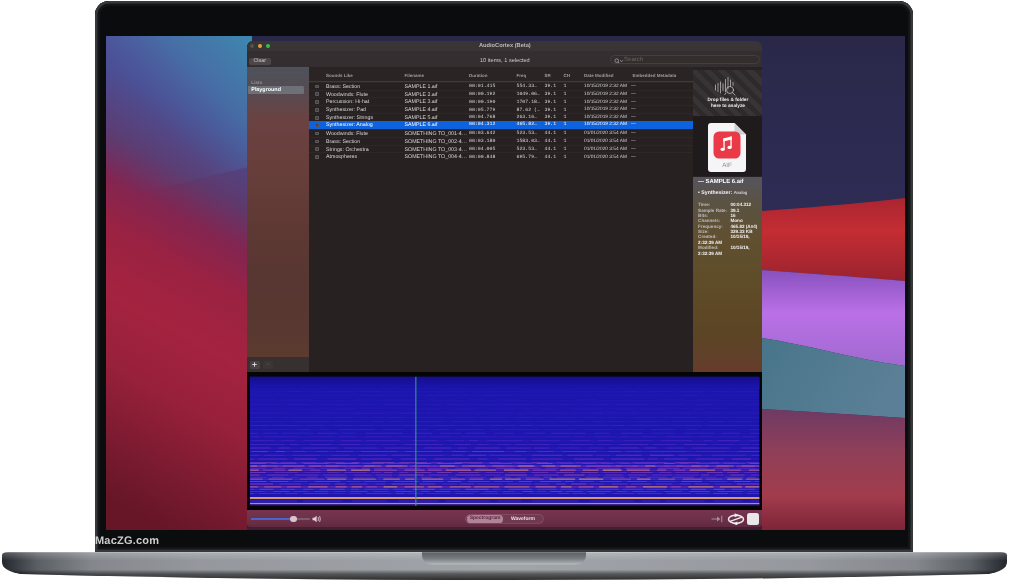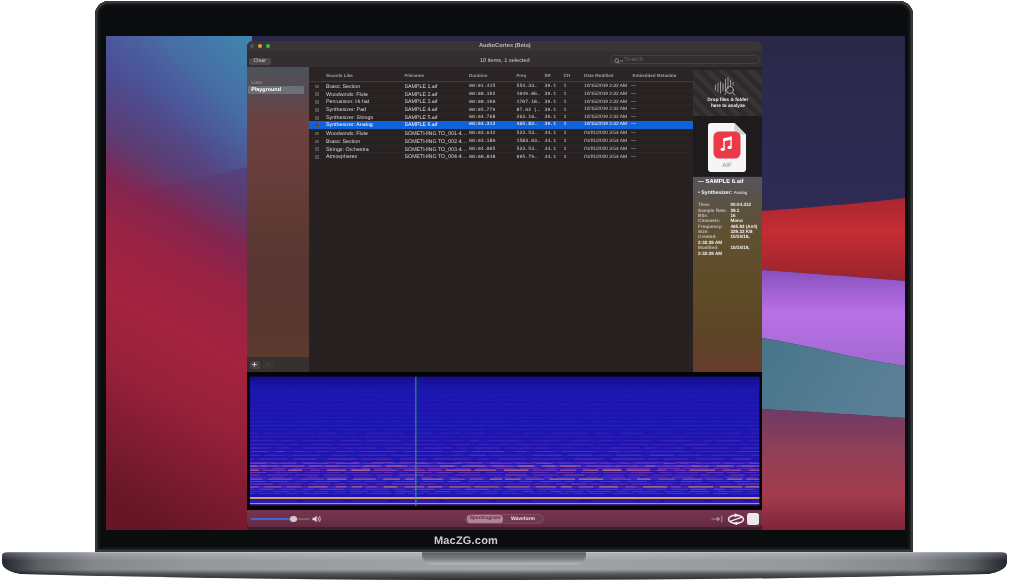--- a/index.html
+++ b/index.html
@@ -69,21 +69,21 @@
   <path d="M640,176 C700,172 760,167 799,162 L799,245 C760,242 700,237 640,233 Z" fill="url(#redwave)"></path>
 
   <path d="M640,233 C700,237 760,242 799,245 L799,330 C740,322 690,305 640,300 Z" fill="url(#purwave)"></path>
 
   <path d="M640,300 C690,305 740,322 799,330 L799,382 C740,378 690,375 640,372 Z" fill="url(#tealband)"></path>
 
   <path d="M640,372 C690,375 740,378 799,382 L799,494 L640,494 Z" fill="url(#btmR)"></path>
 </svg>
 </div>
 
-<div class="abs" style="left:95px;top:534.5px;width:742px;height:16px;text-align:center;
+<div class="abs" style="left:95px;top:534.5px;width:742px;height:16px;text-align:left;
      font-size:11px;font-weight:bold;color:#cbccce;letter-spacing:0.2px;z-index:6;">MacZG.com</div>
 
 <svg class="abs" style="left:0;top:550px;z-index:5;" width="1009" height="36" viewBox="0 0 1009 36">
   <defs>
     <linearGradient id="baseH" x1="0" y1="0" x2="1" y2="0">
       <stop offset="0" stop-color="#24272c"></stop>
       <stop offset="0.01" stop-color="#33373d"></stop>
       <stop offset="0.035" stop-color="#5a5f64"></stop>
       <stop offset="0.09" stop-color="#84888d"></stop>
       <stop offset="0.2" stop-color="#95999e"></stop>

